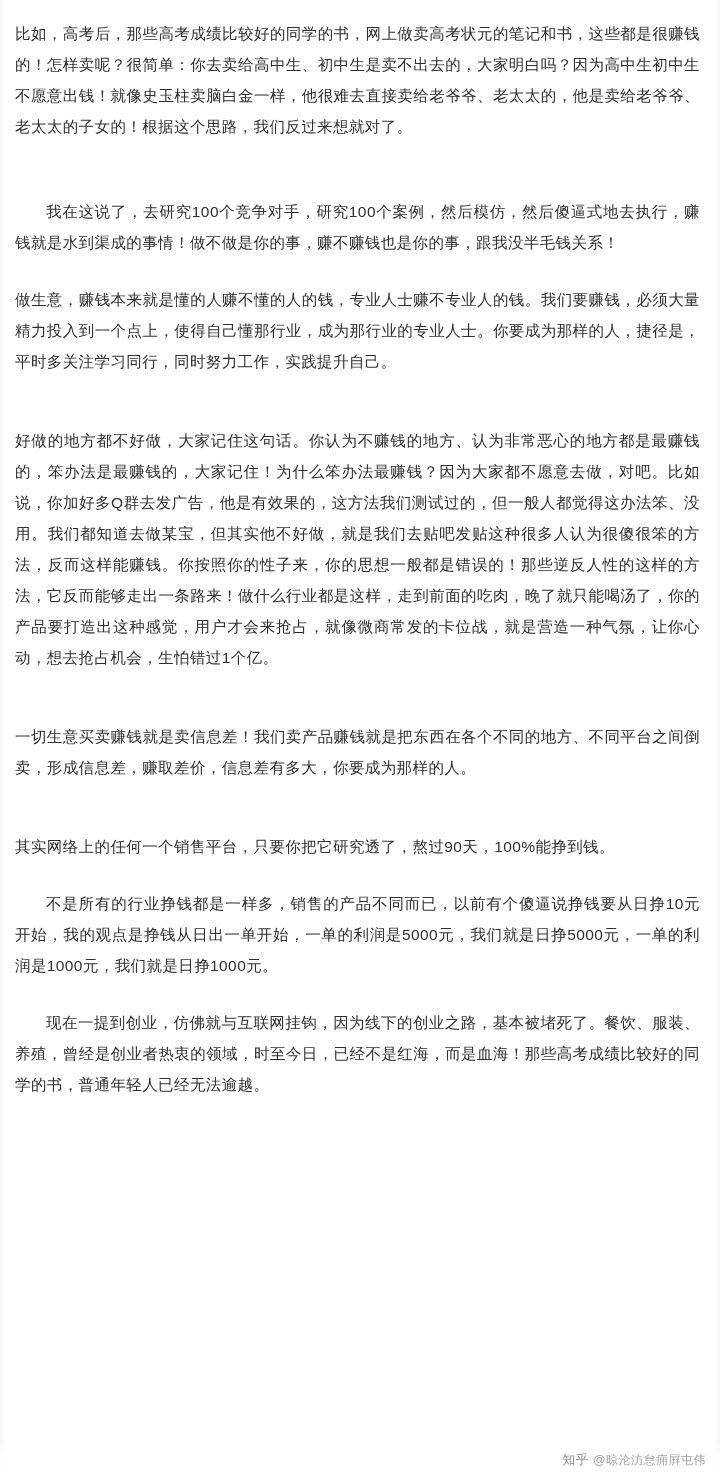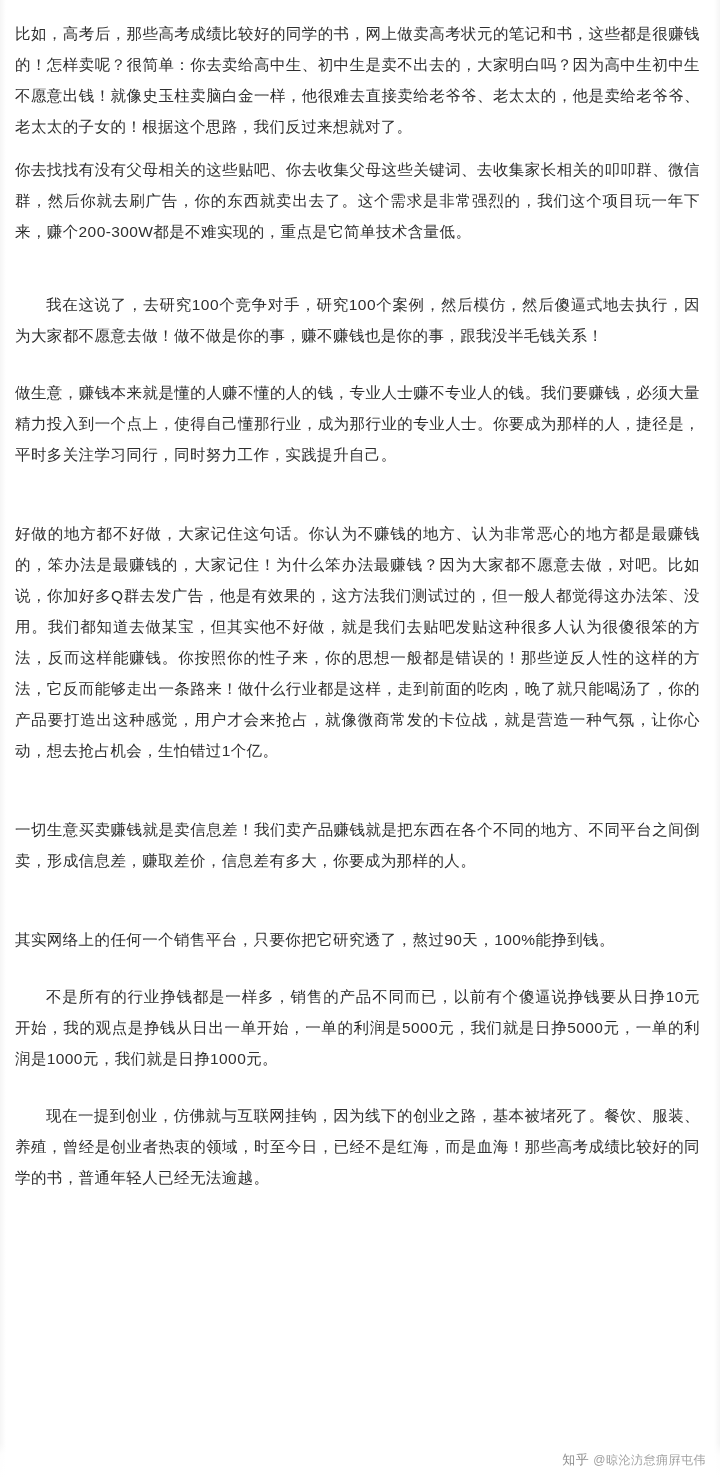--- a/index.html
+++ b/index.html
@@ -81,24 +81,23 @@
 
 <div class="edge left"></div>
 <div class="edge right"></div>
 
 <div id="article">
   <p class="para">比如，高考后，那些高考成绩比较好的同学的书，网上做卖高考状元的笔记和书，这些都是很赚钱的！怎样卖呢？很简单：你去卖给高中生、初中生是卖不出去的，大家明白吗？因为高中生初中生不愿意出钱！就像史玉柱卖脑白金一样，他很难去直接卖给老爷爷、老太太的，他是卖给老爷爷、老太太的子女的！根据这个思路，我们反过来想就对了。</p>
   <div class="gap-sm"></div>
 
   <div class="gap-sm"></div>
 
-  <p class="para">你去找找有没有父母相关的这些贴吧、你去收集父母这些关键词、去收集家长相关的叩叩群、微信群，然后你就去刷广告，你的东西就卖出去了。这个需求是非常强烈的，我们这个项目玩一年下来，赚个200-300W都是不难实现的，重点是它简单技术含量低。</p>
   <div class="gap-lg"></div>
 
-  <p class="para indent">我在这说了，去研究100个竞争对手，研究100个案例，然后模仿，然后傻逼式地去执行，因为大家都不愿意去做！做不做是你的事，赚不赚钱也是你的事，跟我没半毛钱关系！</p>
+  <p class="para indent">我在这说了，去研究100个竞争对手，研究100个案例，然后模仿，然后傻逼式地去执行，赚钱就是水到渠成的事情！做不做是你的事，赚不赚钱也是你的事，跟我没半毛钱关系！</p>
   <div class="gap-md"></div>
 
   <p class="para">做生意，赚钱本来就是懂的人赚不懂的人的钱，专业人士赚不专业人的钱。我们要赚钱，必须大量精力投入到一个点上，使得自己懂那行业，成为那行业的专业人士。你要成为那样的人，捷径是，平时多关注学习同行，同时努力工作，实践提升自己。</p>
   <div class="gap-xl"></div>
 
   <p class="para">好做的地方都不好做，大家记住这句话。你认为不赚钱的地方、认为非常恶心的地方都是最赚钱的，笨办法是最赚钱的，大家记住！为什么笨办法最赚钱？因为大家都不愿意去做，对吧。比如说，你加好多Q群去发广告，他是有效果的，这方法我们测试过的，但一般人都觉得这办法笨、没用。我们都知道去做某宝，但其实他不好做，就是我们去贴吧发贴这种很多人认为很傻很笨的方法，反而这样能赚钱。你按照你的性子来，你的思想一般都是错误的！那些逆反人性的这样的方法，它反而能够走出一条路来！做什么行业都是这样，走到前面的吃肉，晚了就只能喝汤了，你的产品要打造出这种感觉，用户才会来抢占，就像微商常发的卡位战，就是营造一种气氛，让你心动，想去抢占机会，生怕错过1个亿。</p>
   <div class="gap-xl"></div>
 
   <p class="para">一切生意买卖赚钱就是卖信息差！我们卖产品赚钱就是把东西在各个不同的地方、不同平台之间倒卖，形成信息差，赚取差价，信息差有多大，你要成为那样的人。</p>
   <div class="gap-xl"></div>

